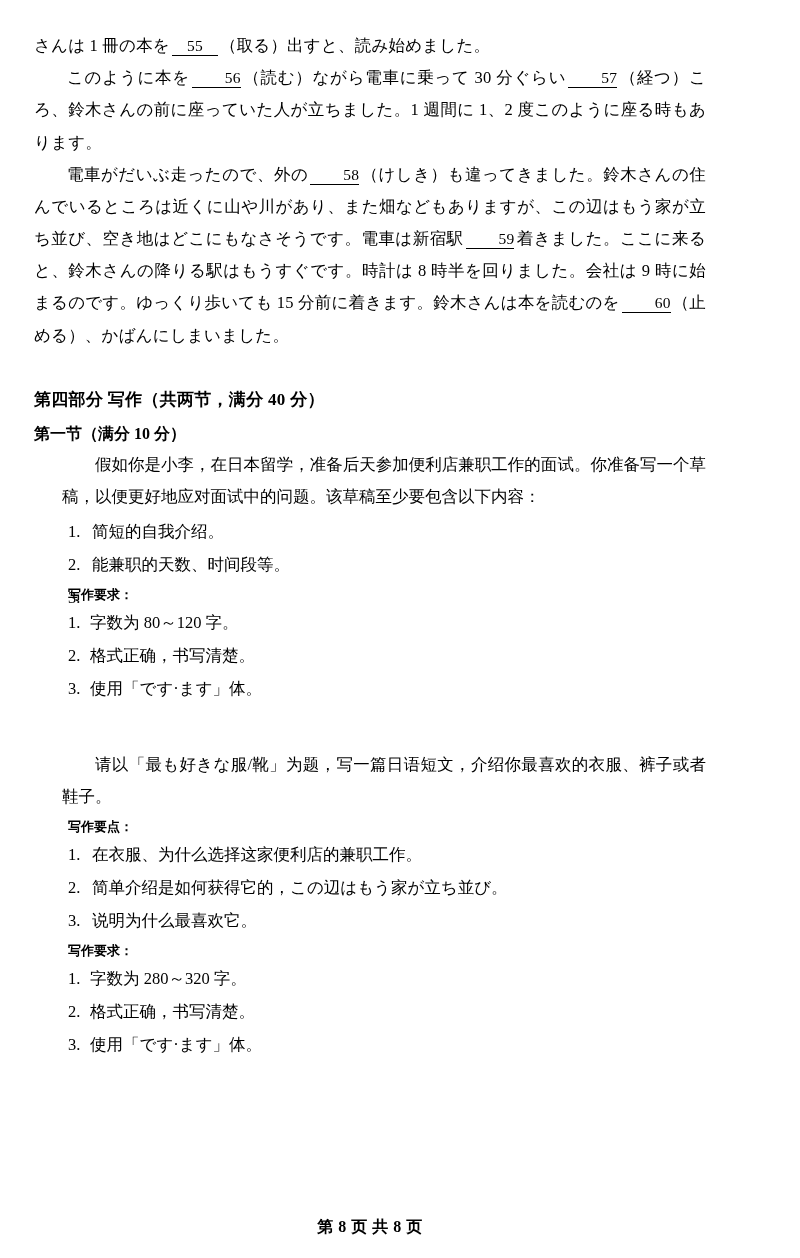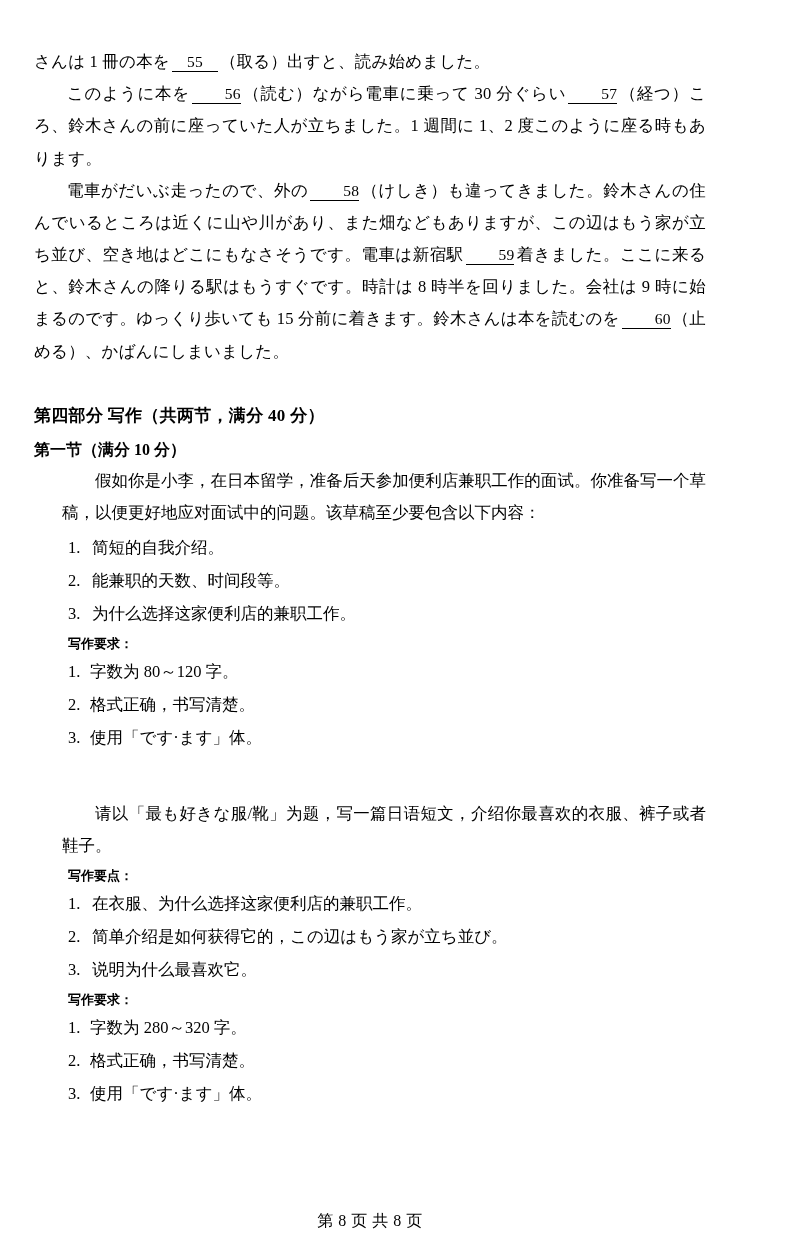--- a/index.html
+++ b/index.html
@@ -13,21 +13,21 @@
     font-family: "Liberation Serif", "DejaVu Serif", serif;
     color: #000000;
     position: relative;
     overflow: hidden;
   }
   .page {
     position: relative;
     width: 740px;
     height: 1258px;
     box-sizing: border-box;
-    padding: 46px 34px 0 34px;
+    padding: 30px 34px 0 34px;
   }
   .cloze-block {
     font-size: 16.5px;
     line-height: 1.95;
     text-align: justify;
     letter-spacing: 0.2px;
   }
   .cloze-block p {
     margin: 0;
   }
@@ -99,24 +99,24 @@
   ol.reqs li .num {
     position: absolute;
     left: 0;
     top: 0;
   }
   .spacer-lg { height: 40px; }
   .footer {
     position: absolute;
     left: 0;
     right: 0;
-    bottom: 26px;
+    bottom: 20px;
     text-align: center;
     font-size: 16px;
-    font-weight: normal;
+    font-weight: bold;
     letter-spacing: 0.5px;
   }
 </style>
 </head>
 <body>
 
 <div class="page">
 
   <div class="cloze-block">
 
@@ -144,21 +144,20 @@
     <li>
       <span class="num">1.</span>
       <span>简短的自我介绍。</span>
     </li>
     <li>
       <span class="num">2.</span>
       <span>能兼职的天数、时间段等。</span>
     </li>
     <li>
       <span class="num">3.</span>
-      <span>为什么选择这家便利店的兼职工作。</span>
     </li>
   </ol>
 
   <div class="req-head">写作要求：</div>
 
   <ol class="reqs">
     <li>
       <span class="num">1.</span>
       <span>字数为 80～120 字。</span>
     </li>

